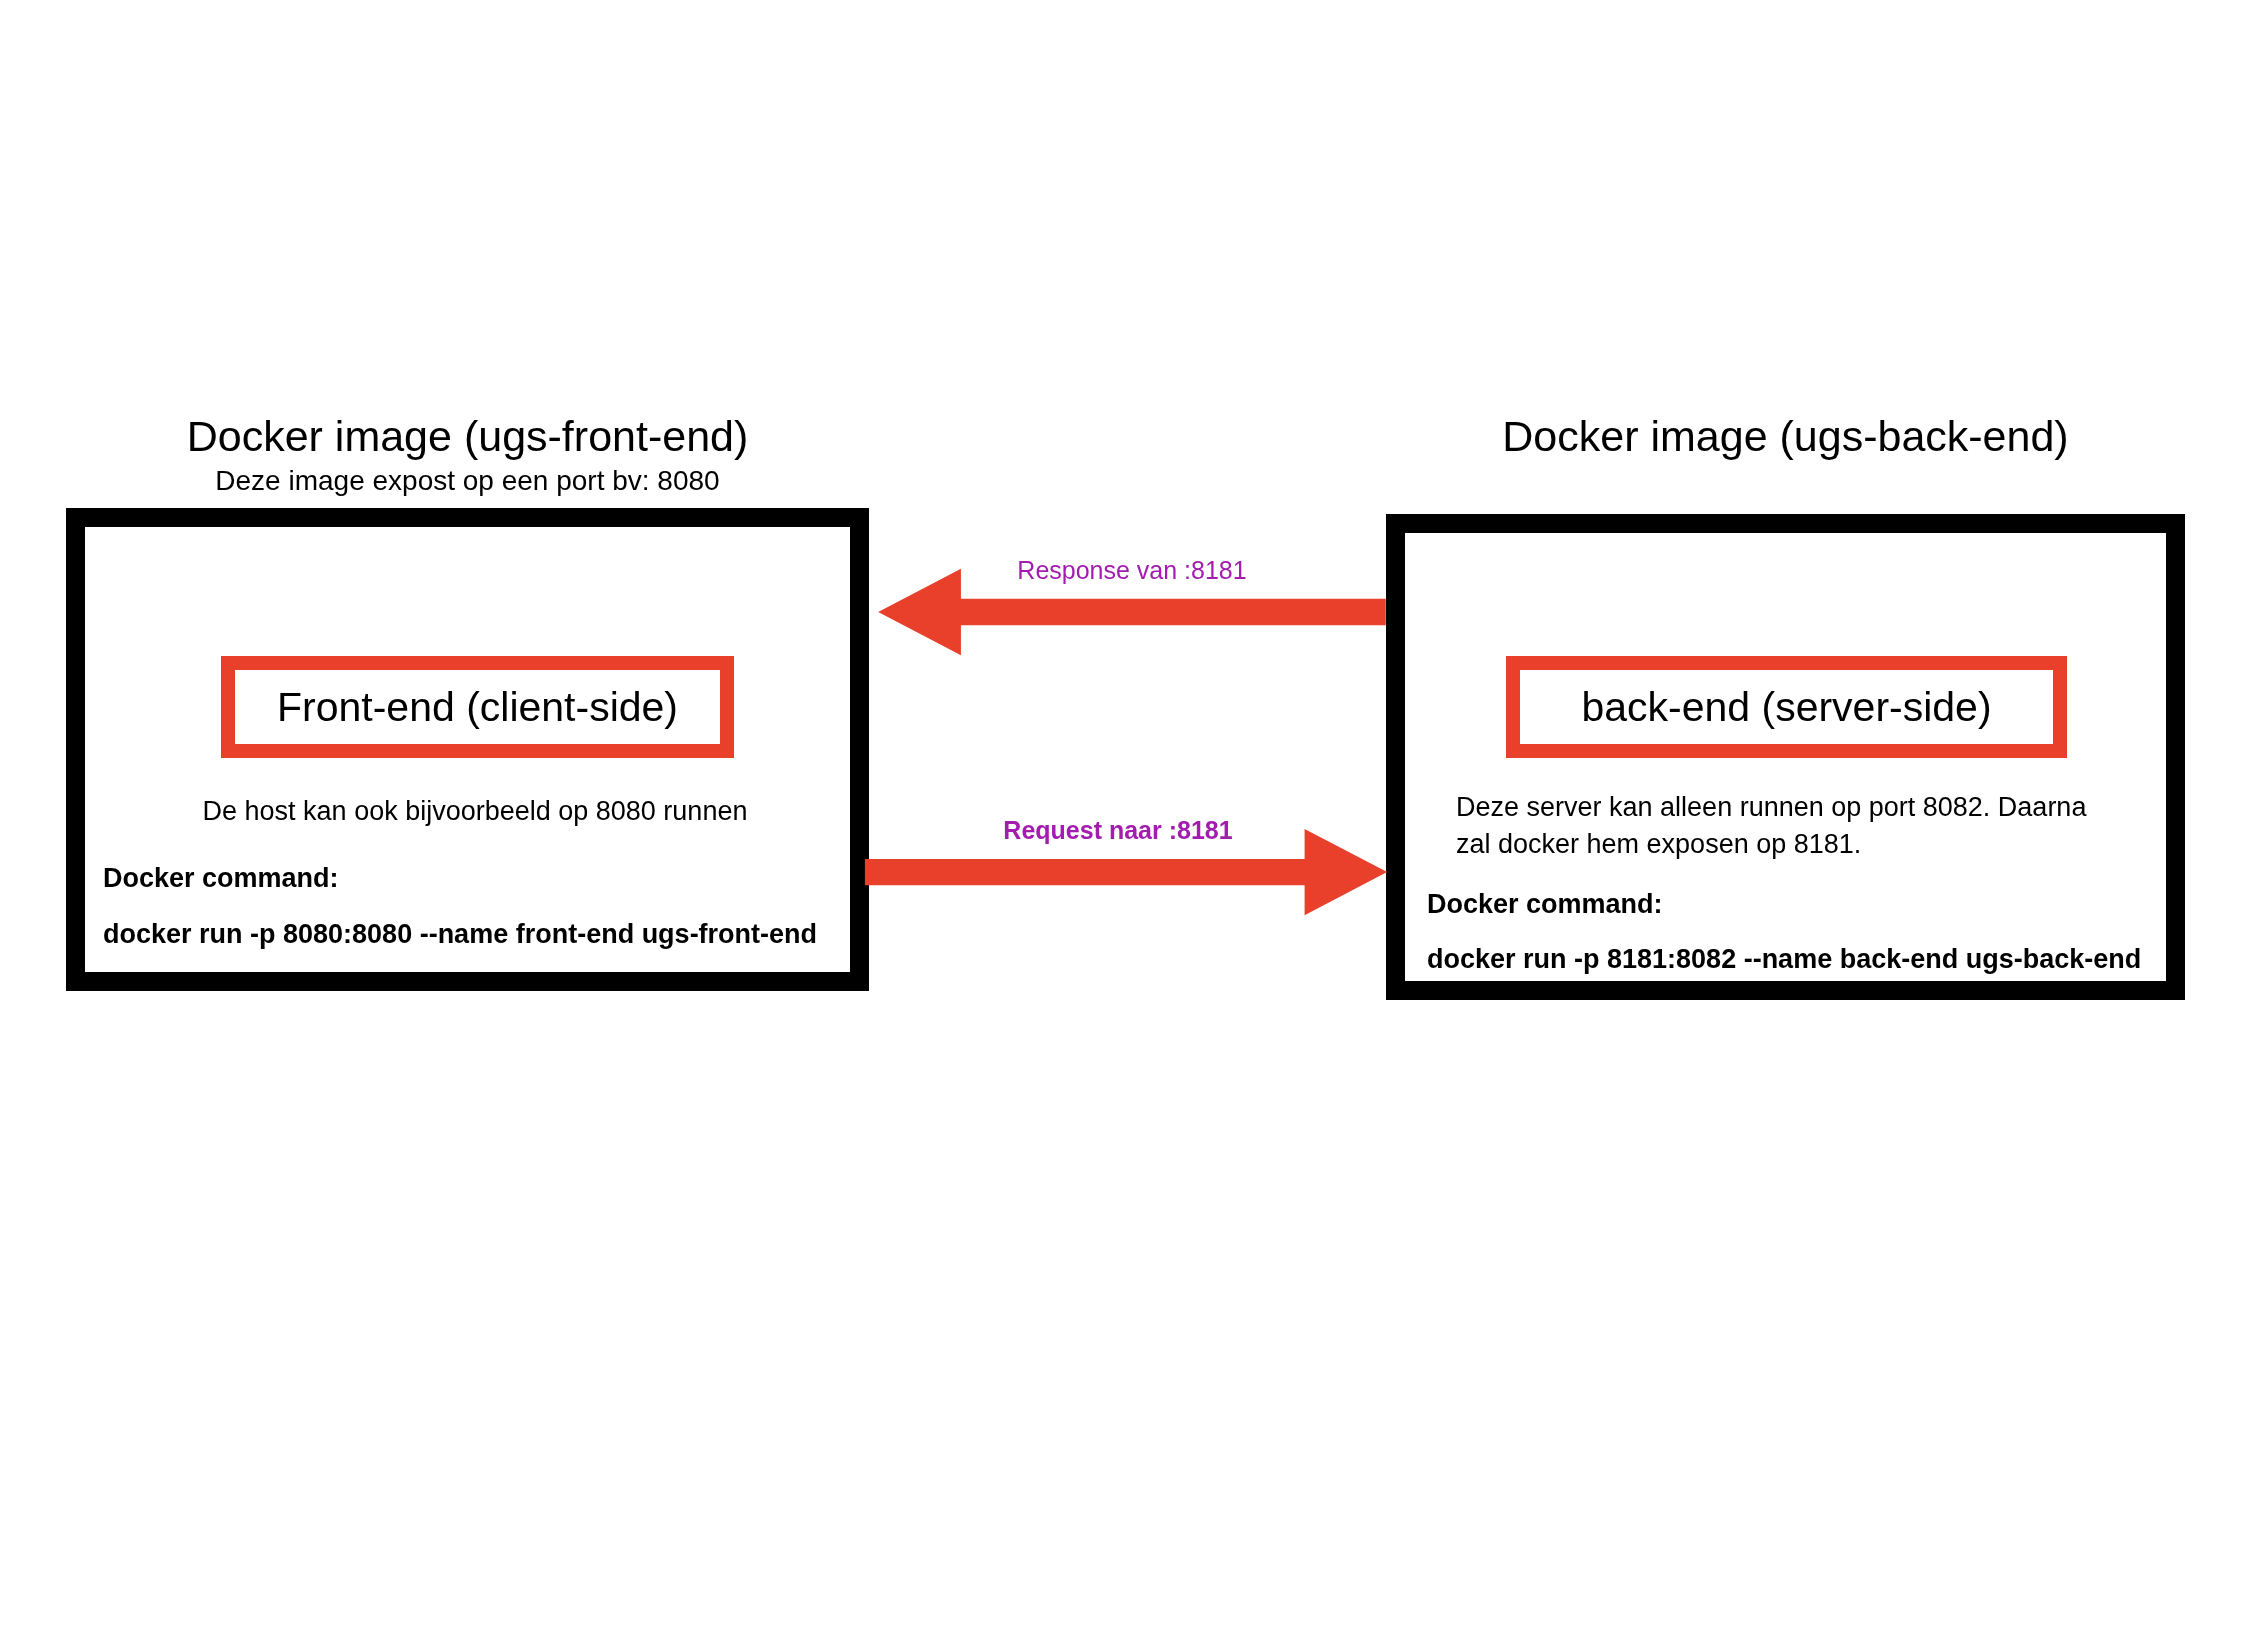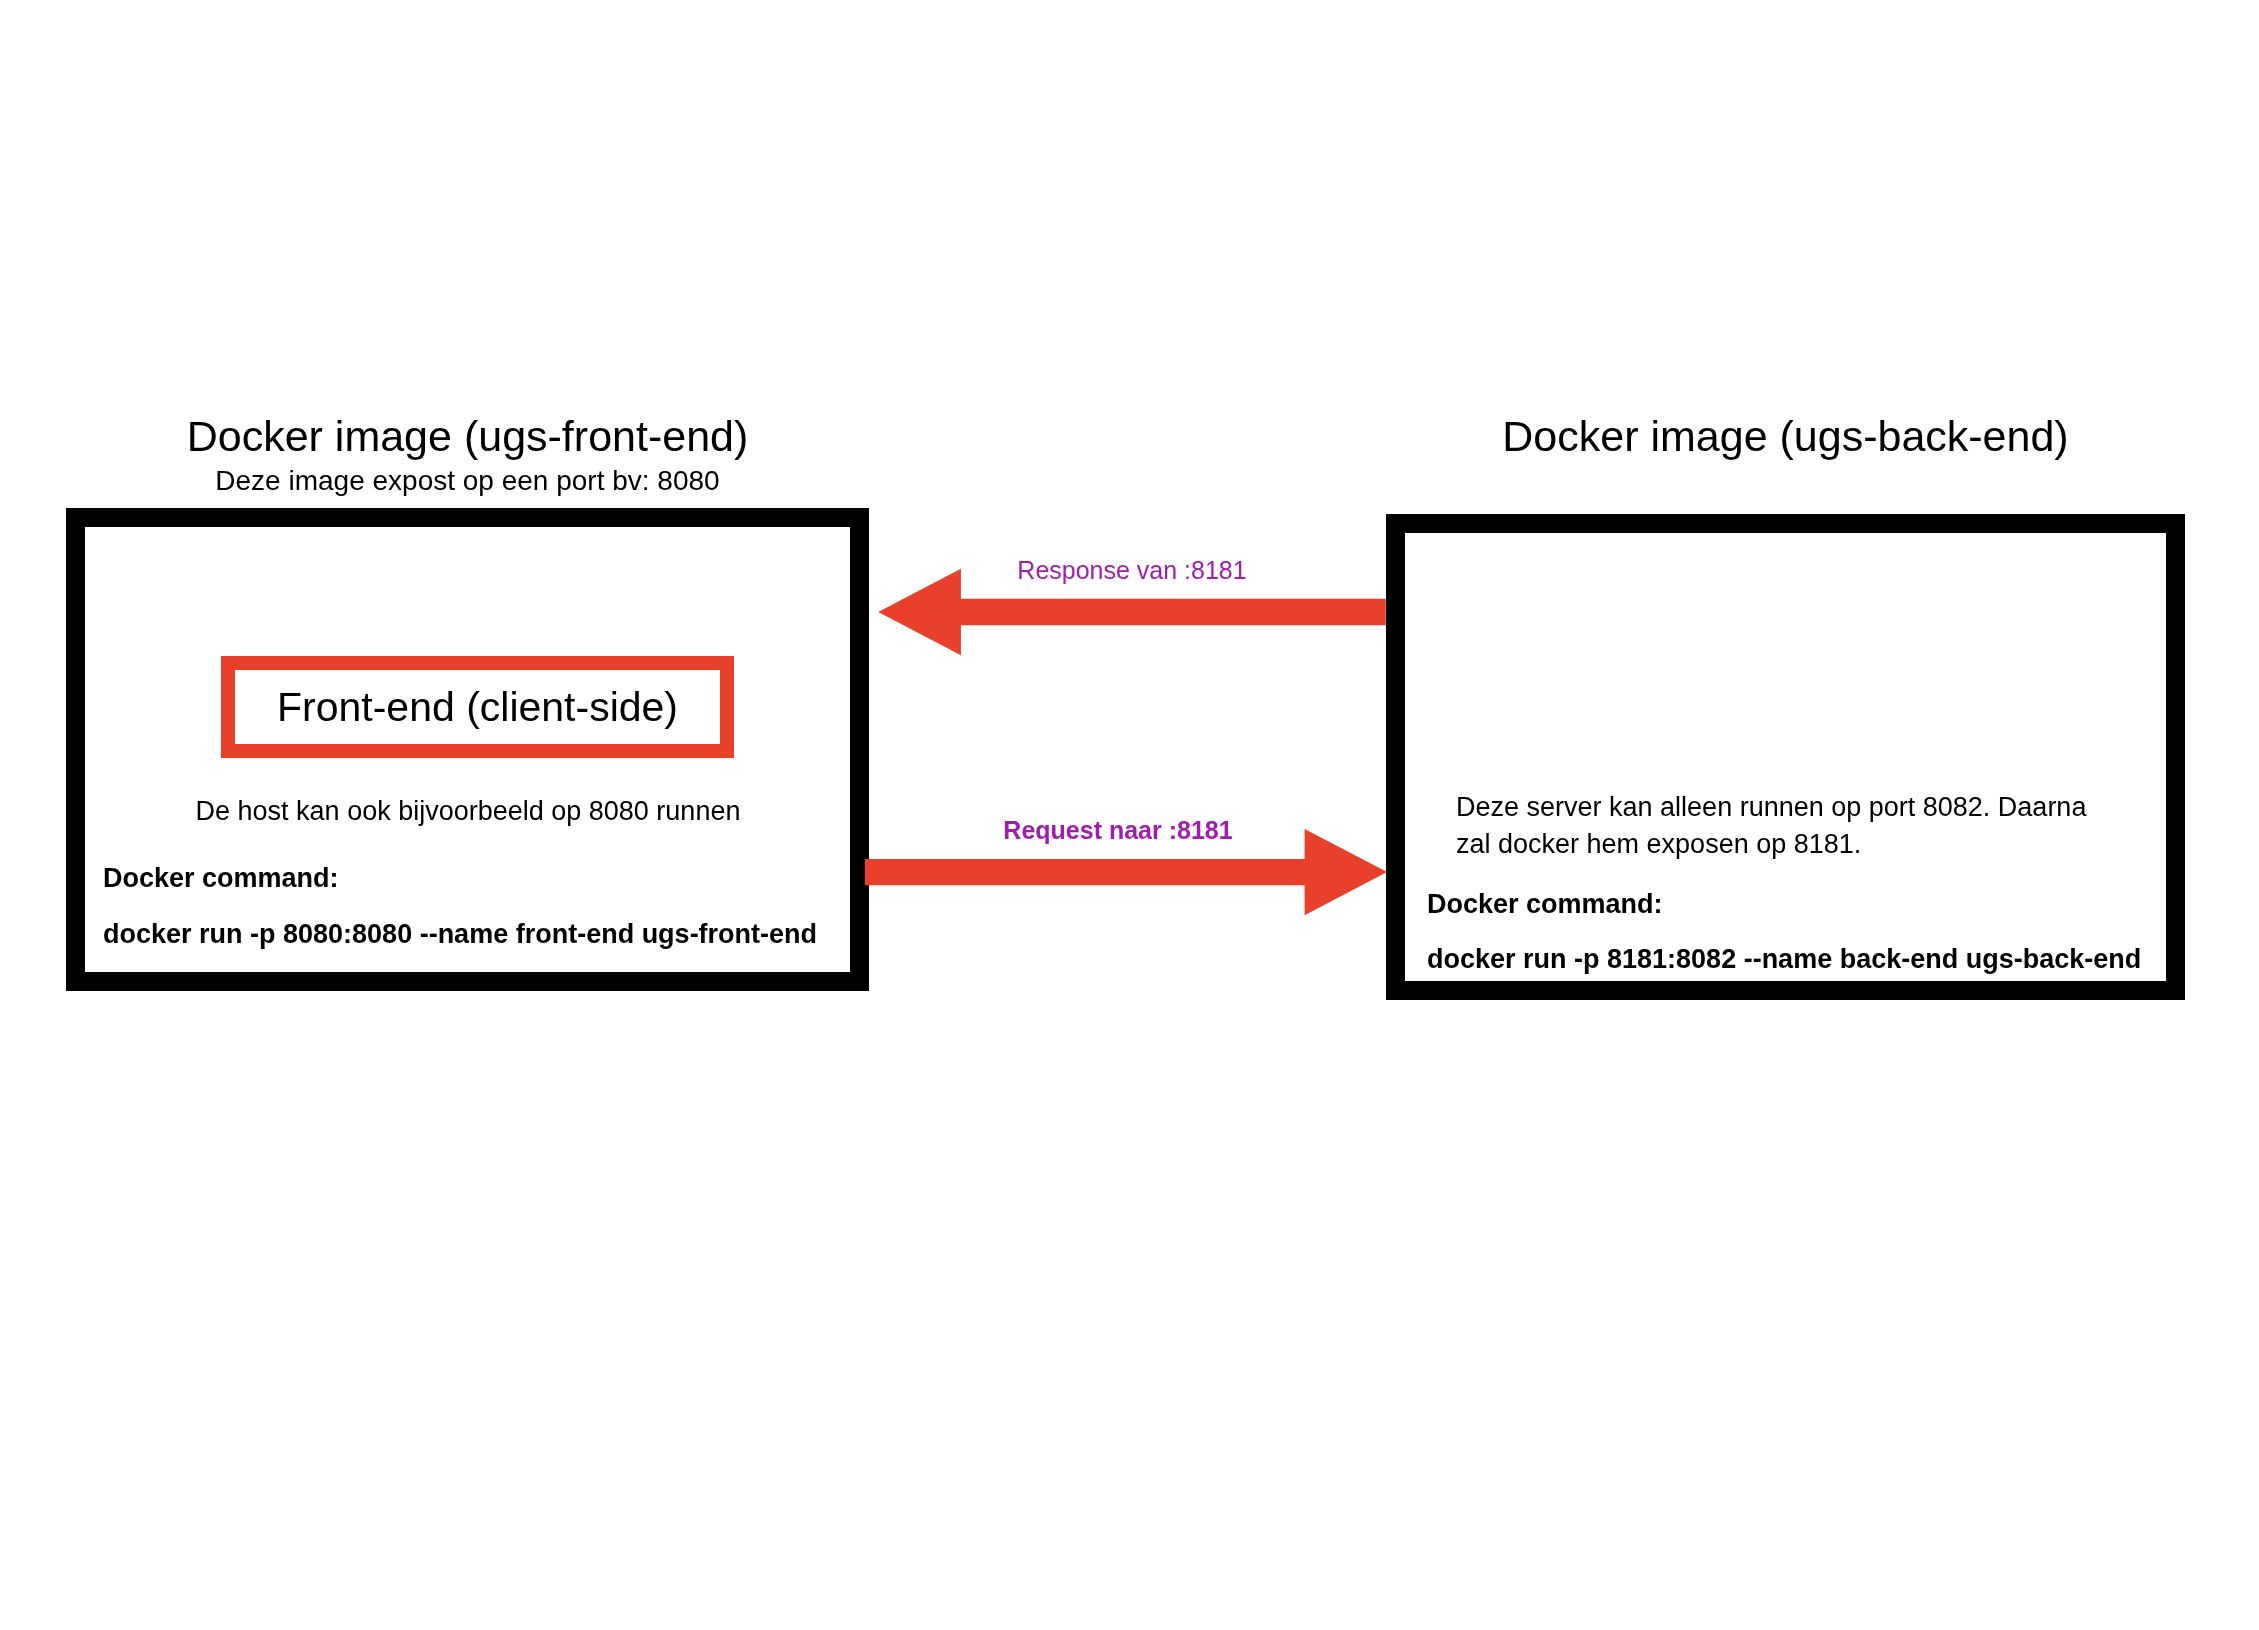--- a/index.html
+++ b/index.html
@@ -113,32 +113,35 @@
 
   <div class="img-subtitle" style="left:54px; top:466px; width:803px;">Deze image expost op een port bv: 8080</div>
 
   <div class="docker-box" style="left:54px; top:508px; width:803px; height:483px;">
   </div>
 
   <div class="role-label" style="left:209px; top:656px; width:513px; height:102px;">
     <span>Front-end (client-side)</span>
   </div>
 
-  <div class="note center" style="left:98px; top:794px; width:716px;">De host kan ook bijvoorbeeld op 8080 runnen</div>
+  <div class="note center" style="left:105px; top:794px; width:716px;">De host kan ook bijvoorbeeld op 8080 runnen</div>
 
   <div class="cmd-title" style="left:91px; top:863px;">Docker command:</div>
 
   <div class="cmd-line" style="left:91px; top:919px;">docker run -p 8080:8080 --name front-end ugs-front-end</div>
 
   <div class="img-title" style="left:1374px; top:414px; width:799px;">Docker image (ugs-back-end)</div>
 
 
   <div class="docker-box" style="left:1374px; top:514px; width:799px; height:486px;">
   </div>
 
+  <div class="role-label" style="left:1494px; top:656px; width:561px; height:102px;">
+    <span>back-end (server-side)</span>
+  </div>
 
   <div class="note" style="left:1444px; top:790px; width:716px;">Deze server kan alleen runnen op port 8082. Daarna</div>
 
   <div class="note" style="left:1444px; top:827px; width:716px;">zal docker hem exposen op 8181.</div>
 
   <div class="cmd-title" style="left:1415px; top:889px;">Docker command:</div>
 
   <div class="cmd-line" style="left:1415px; top:944px;">docker run -p 8181:8082 --name back-end ugs-back-end</div>
 
   <svg class="arrow-svg" style="left:866px; top:565px;" width="508" height="94" viewBox="0 0 540 100">

